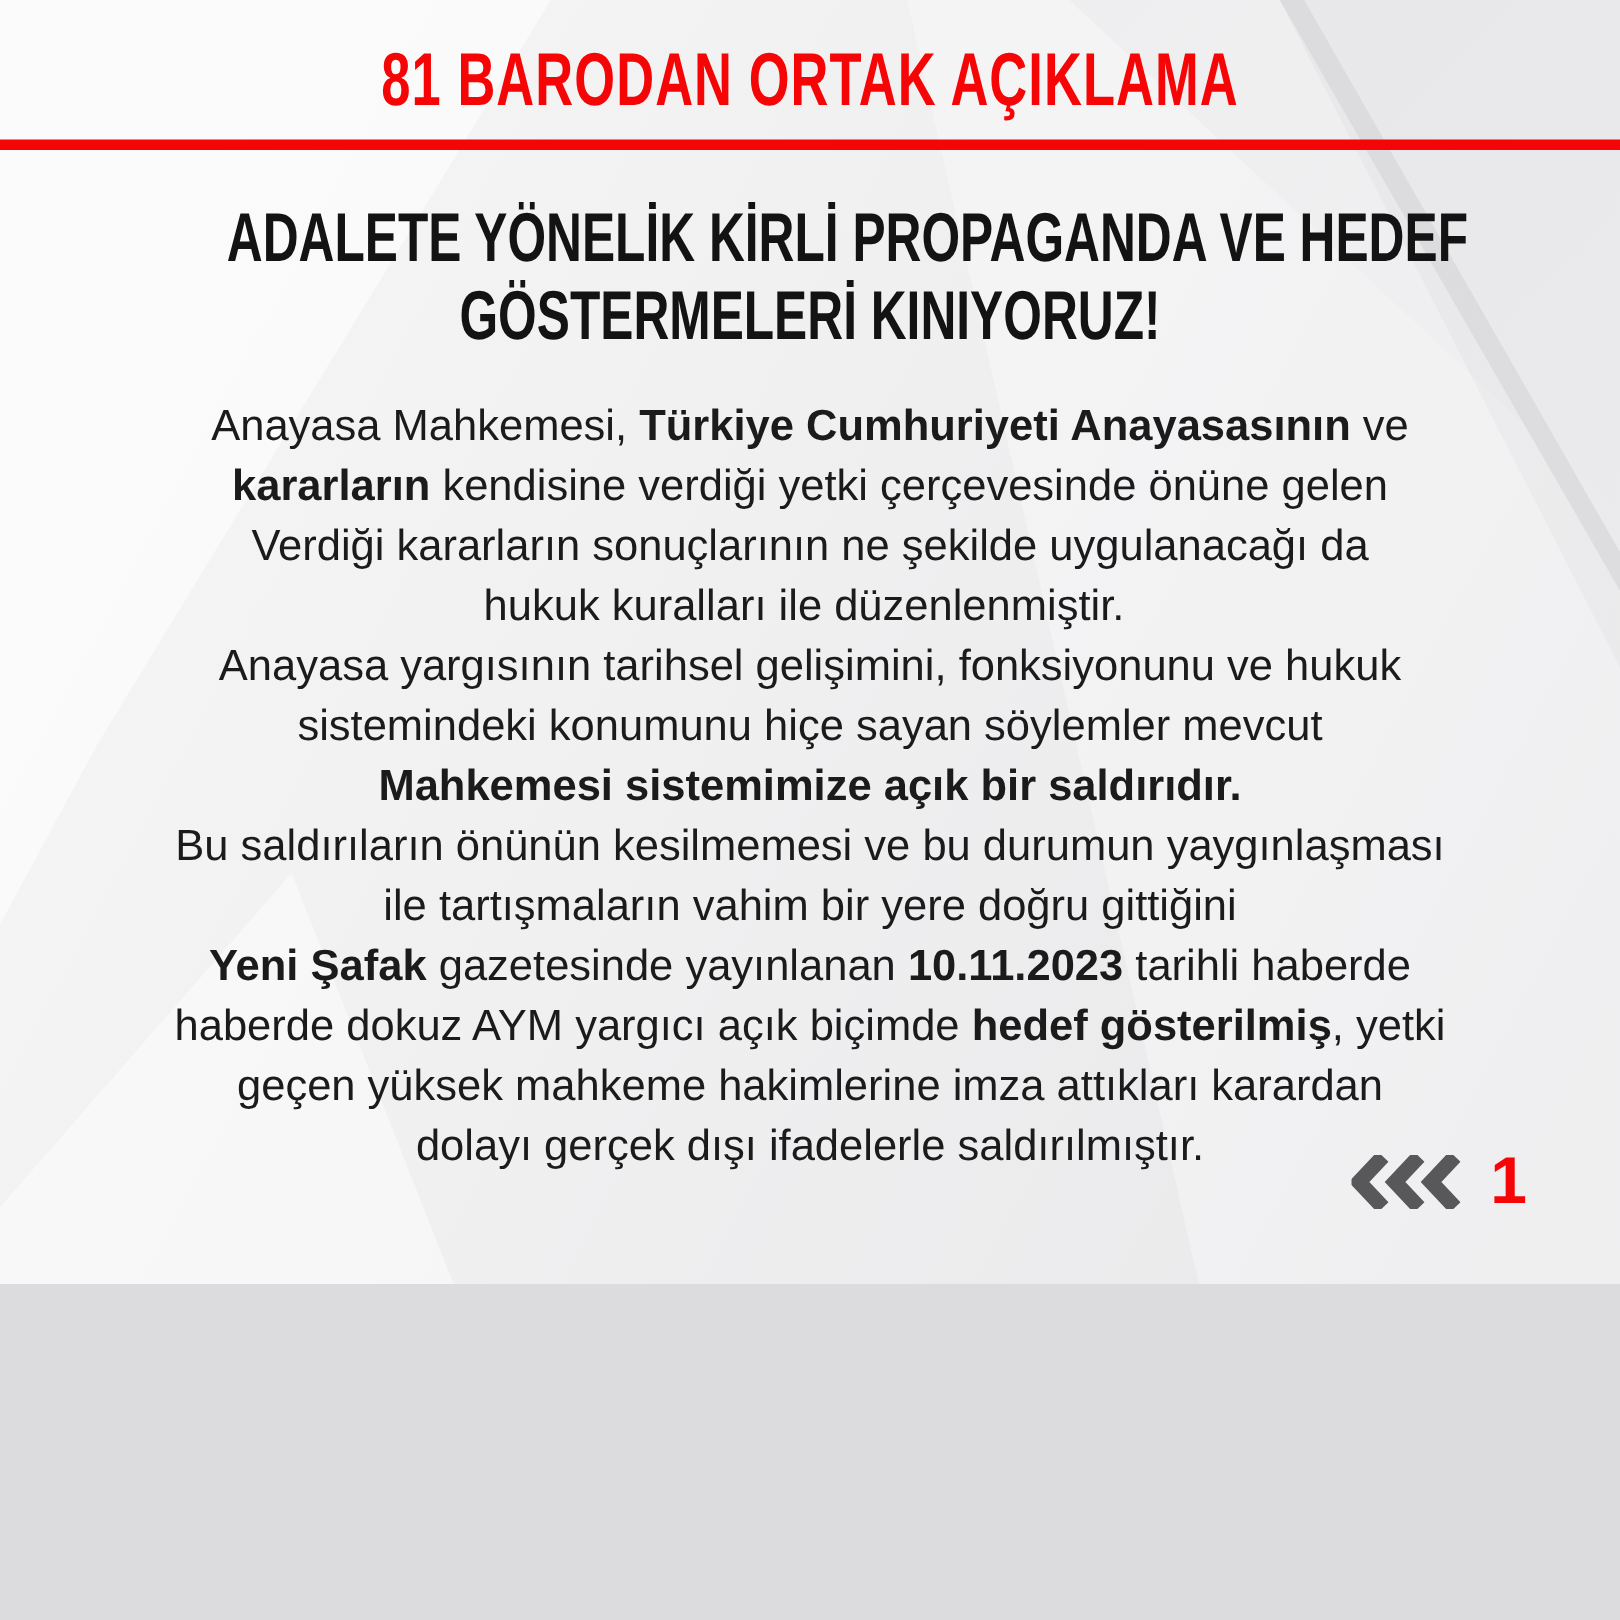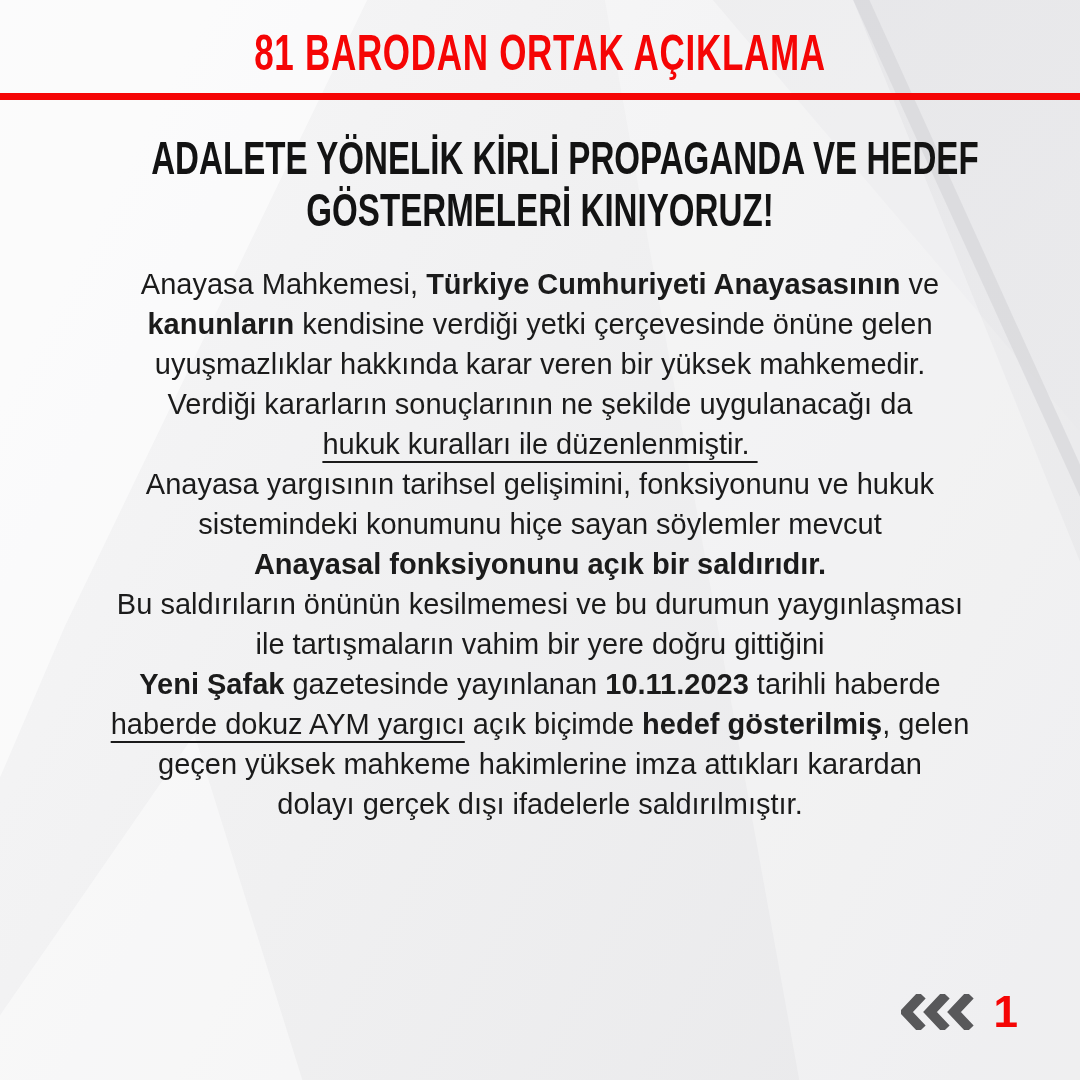--- a/index.html
+++ b/index.html
@@ -1,20 +1,20 @@
 <!DOCTYPE html>
 <html lang="tr" style="--accent-red: #f50505; --text: #1b1b1b; --chevron-gray: #58585a; --background: #efeff1;"><head>
 <meta charset="utf-8">
 <title>81 Barodan Ortak Açıklama</title>
 <style>
   html, body { margin: 0; padding: 0; background: #dcdcde; }
   .canvas {
     position: relative;
     width: 1080px;
-    height: 1080px;
+    height: 856px;
     overflow: hidden;
     background: linear-gradient(118deg, #f7f7f8 0%, #f0f0f1 45%, #e8e8ea 100%);
     font-family: "Liberation Sans", sans-serif;
     color: var(--text, #1b1b1b);
   }
 
   
   .bg-shape { position: absolute; inset: 0; pointer-events: none; }
   .bg-1 { clip-path: polygon(66% 0, 100% 0, 100% 40%); 
           background: linear-gradient(135deg, #e2e2e5 0%, #ececee 90%); opacity: .85; }
@@ -47,21 +47,20 @@
   .content {
     position: absolute; top: 264px; left: 0; width: 100%;
     text-align: center;
     font-size: 29px; line-height: 40px;
     color: var(--text, #1b1b1b);
   }
   .para + .para { }
   .line { white-space: nowrap; }
   .line .b { font-weight: bold; }
   .line .u {
-    text-decoration: underline;
     text-decoration-thickness: 2px;
     text-underline-offset: 7px;
   }
 
   .footer {
     position: absolute; right: 62px; bottom: 50px;
     display: flex; align-items: center; gap: 15px;
   }
   .chevrons { display: block; }
   .chevrons path {
@@ -92,35 +91,34 @@
   <div class="divider"></div>
 
   <div class="title">
     <div>ADALETE YÖNELİK KİRLİ PROPAGANDA VE HEDEF</div>
     <div>GÖSTERMELERİ KINIYORUZ!</div>
   </div>
 
   <div class="content">
     <div class="para">
         <div class="line"><span>Anayasa Mahkemesi, </span><span class="b">Türkiye Cumhuriyeti Anayasasının</span><span> ve</span></div>
-        <div class="line"><span class="b">kanunların</span><span> kendisine verdiği yetki çerçevesinde önüne gelen</span></div>
-        <div class="line"><span>uyuşmazlıklar hakkında karar veren bir yüksek mahkemedir.</span></div>
+        <div class="line"><span class="b">kararların</span><span> kendisine verdiği yetki çerçevesinde önüne gelen</span></div>
         <div class="line"><span>Verdiği kararların sonuçlarının ne şekilde uygulanacağı da</span></div>
         <div class="line"><span class="u">hukuk kuralları ile düzenlenmiştir.&nbsp;</span></div>
       </div>
     <div class="para">
         <div class="line"><span>Anayasa yargısının tarihsel gelişimini, fonksiyonunu ve hukuk</span></div>
         <div class="line"><span>sistemindeki konumunu hiçe sayan söylemler mevcut</span></div>
-        <div class="line"><span class="b">Anayasal fonksiyonunu açık bir saldırıdır.</span></div>
+        <div class="line"><span class="b">Mahkemesi sistemimize açık bir saldırıdır.</span></div>
         <div class="line"><span>Bu saldırıların önünün kesilmemesi ve bu durumun yaygınlaşması</span></div>
         <div class="line"><span>ile tartışmaların vahim bir yere doğru gittiğini</span></div>
       </div>
     <div class="para">
         <div class="line"><span class="b">Yeni Şafak</span><span> gazetesinde yayınlanan </span><span class="b">10.11.2023</span><span> tarihli haberde</span></div>
-        <div class="line"><span class="u">haberde dokuz AYM yargıcı</span><span> açık biçimde </span><span class="b">hedef gösterilmiş</span><span>, gelen</span></div>
+        <div class="line"><span class="u">haberde dokuz AYM yargıcı</span><span> açık biçimde </span><span class="b">hedef gösterilmiş</span><span>, yetki</span></div>
         <div class="line"><span>geçen yüksek mahkeme hakimlerine imza attıkları karardan</span></div>
         <div class="line"><span>dolayı gerçek dışı ifadelerle saldırılmıştır.</span></div>
       </div>
   </div>
 
   <div class="footer">
     <svg class="chevrons" width="78" height="36" viewBox="0 0 78 36" aria-hidden="true">
       <path d="M 21,1 L 5,18 L 21,35"></path>
       <path d="M 45,1 L 29,18 L 45,35"></path>
       <path d="M 69,1 L 53,18 L 69,35"></path>

